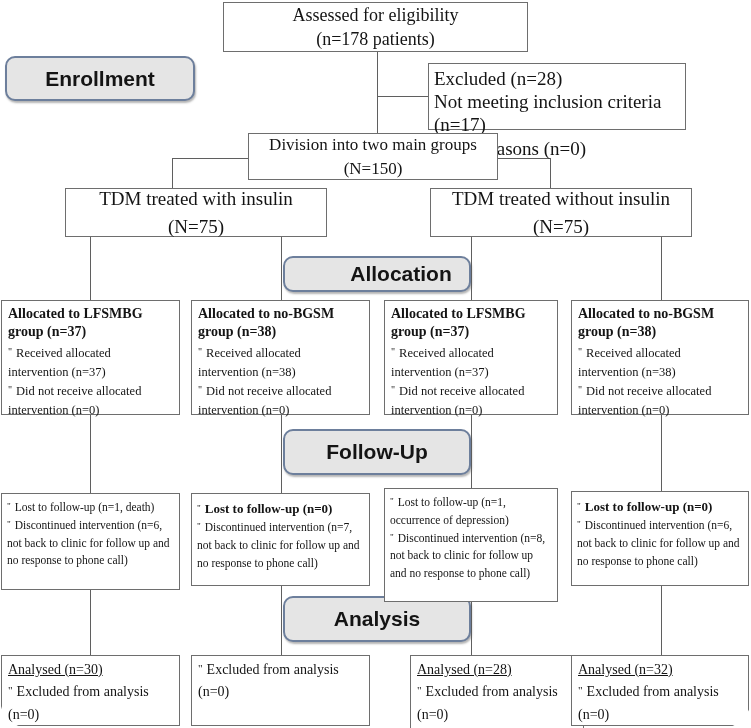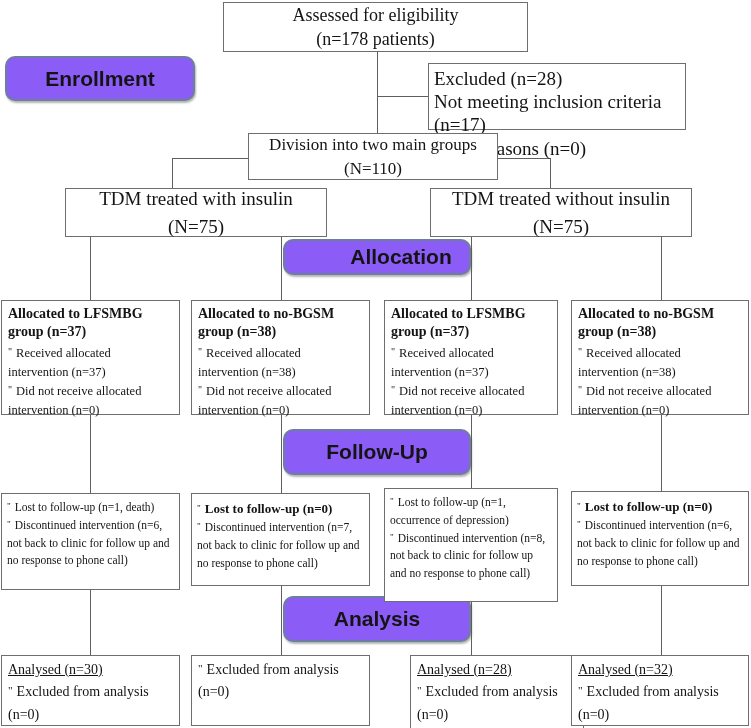--- a/index.html
+++ b/index.html
@@ -3,37 +3,38 @@
 <meta charset="utf-8">
 <style>
   html,body{margin:0;padding:0;background:#ffffff;}
   #stage{
     position:relative;
     width:751px;height:728px;
     background:#ffffff;
     font-family:"Liberation Serif", serif;
     color:#141414;
     overflow:hidden;
+    border-radius:29px;
   }
   .box{
     position:absolute;
     box-sizing:border-box;
     background:#ffffff;
     border:1px solid #6e6e6e;
     color:#141414;
   }
   .cbox{
     display:flex;flex-direction:column;
     justify-content:center;align-items:center;
     text-align:center;
   }
   .phase{
     position:absolute;
     box-sizing:border-box;
-    background:#8b5cf6;
+    background:#e5e5e5;
     border:2px solid #6d7f9c;
     border-radius:10px;
     box-shadow:1px 2px 2px rgba(90,90,90,.45);
     display:flex;align-items:center;justify-content:center;
     font-family:"Liberation Sans", sans-serif;
     font-weight:bold;
     font-size:21px;
     color:#141414;
   }
   .vline,.hline{position:absolute;background:#5f5f5f;}
@@ -81,39 +82,39 @@
   <div class="vline" style="left:661px;top:586px;height:69px;"></div>
 
   <div class="box cbox t-elig" style="left:223px;top:2px;width:305px;height:50px;">
     <div>Assessed for eligibility</div>
     <div>(n=178 patients)</div>
   </div>
 
   <div class="phase" style="left:5px;top:56px;width:190px;height:45px;">
       <span>Enrollment</span>
     </div>
-  <div class="phase" style="left:283px;top:239px;width:188px;height:36px;padding-left:48px;">
+  <div class="phase" style="left:283px;top:256px;width:188px;height:36px;padding-left:48px;">
       <span>Allocation</span>
     </div>
   <div class="phase" style="left:283px;top:429px;width:188px;height:46px;">
       <span>Follow-Up</span>
     </div>
   <div class="phase" style="left:283px;top:596px;width:188px;height:46px;">
       <span>Analysis</span>
     </div>
 
   <div class="box cbox t-excl" style="left:428px;top:63px;width:258px;height:67px;">
     <div>Excluded (n=28)</div>
     <div>Not meeting inclusion criteria (n=17)</div>
     <div>Other reasons (n=0)</div>
   </div>
 
   <div class="box cbox t-div" style="left:248px;top:133px;width:250px;height:47px;">
     <div>Division into two main groups</div>
-    <div>(N=110)</div>
+    <div>(N=150)</div>
   </div>
 
   <div class="box cbox t-branch" style="left:65px;top:188px;width:262px;height:49px;">
     <div>TDM treated with insulin</div>
     <div>(N=75)</div>
   </div>
   <div class="box cbox t-branch" style="left:430px;top:188px;width:262px;height:49px;">
     <div>TDM treated without insulin</div>
     <div>(N=75)</div>
   </div>

